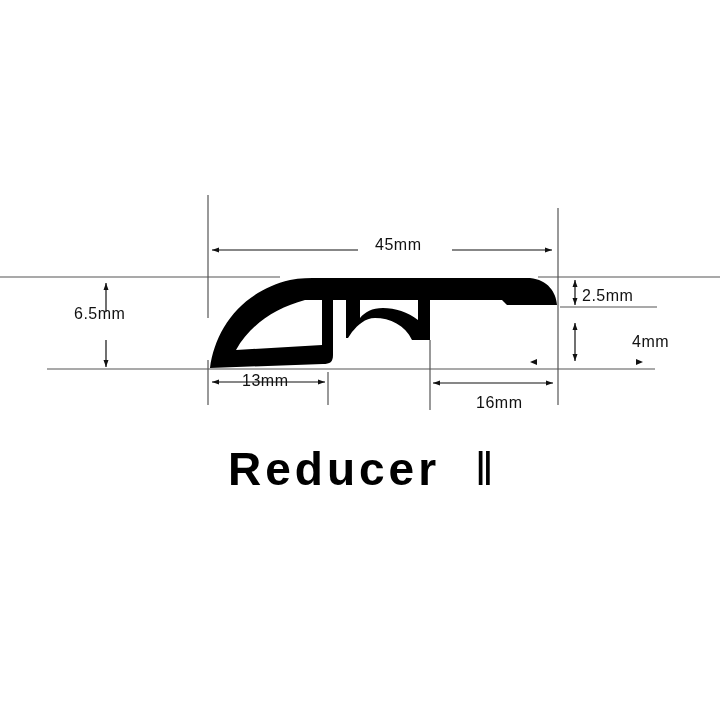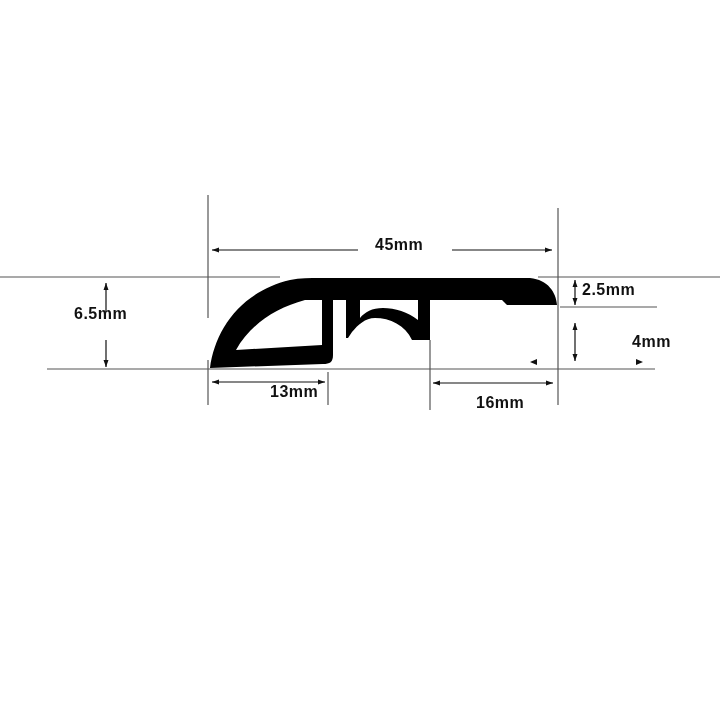--- a/index.html
+++ b/index.html
@@ -1,21 +1,21 @@
 <!DOCTYPE html>
 <html><head>
   <meta charset="utf-8">
   <style>
     html, body { margin: 0; padding: 0; background: #ffffff; }
     body { width: 720px; height: 720px; position: relative; overflow: hidden; }
     .canvas { position: absolute; left: 0; top: 0; width: 720px; height: 720px; }
     .dim-label {
       position: absolute;
       font-family: "Liberation Sans", sans-serif;
-      font-weight: bold;
+      font-weight: normal;
       font-size: 16px;
       color: #111111;
       letter-spacing: 0.5px;
       white-space: nowrap;
       line-height: 1;
     }
     .title {
       position: absolute;
       font-family: "Liberation Sans", sans-serif;
       font-weight: bold;
@@ -101,18 +101,22 @@
              L322,300
              L322,345
              Z
              M360,300 L418,300 L418,320
              C408,312 395,308 383,308
              C372,308 365,312 360,318 Z"></path>
   </svg>
 
   <div class="dim-label" style="left:375px; top:237px;">45mm</div>
   <div class="dim-label" style="left:74px; top:306px;">6.5mm</div>
-  <div class="dim-label" style="left:582px; top:282px;text-align:center;">2.5mm</div>
+  <div class="dim-label" style="left:582px; top:288px;text-align:center;">2.5mm</div>
   <div class="dim-label" style="left:585px; top:334px;margin-left:47px;">4mm</div>
-  <div class="dim-label" style="left:242px; top:384px;margin-left:28px;">13mm</div>
+  <div class="dim-label" style="left:242px; top:373px;">13mm</div>
   <div class="dim-label" style="left:476px; top:395px;">16mm</div>
 
+  <div class="title" style="left:228px; top:446px;">
+    <span>Reducer</span>
+    <span style="margin-left:18px; font-weight:normal;">‖</span>
+  </div>
 </div>
 
 </body></html>

